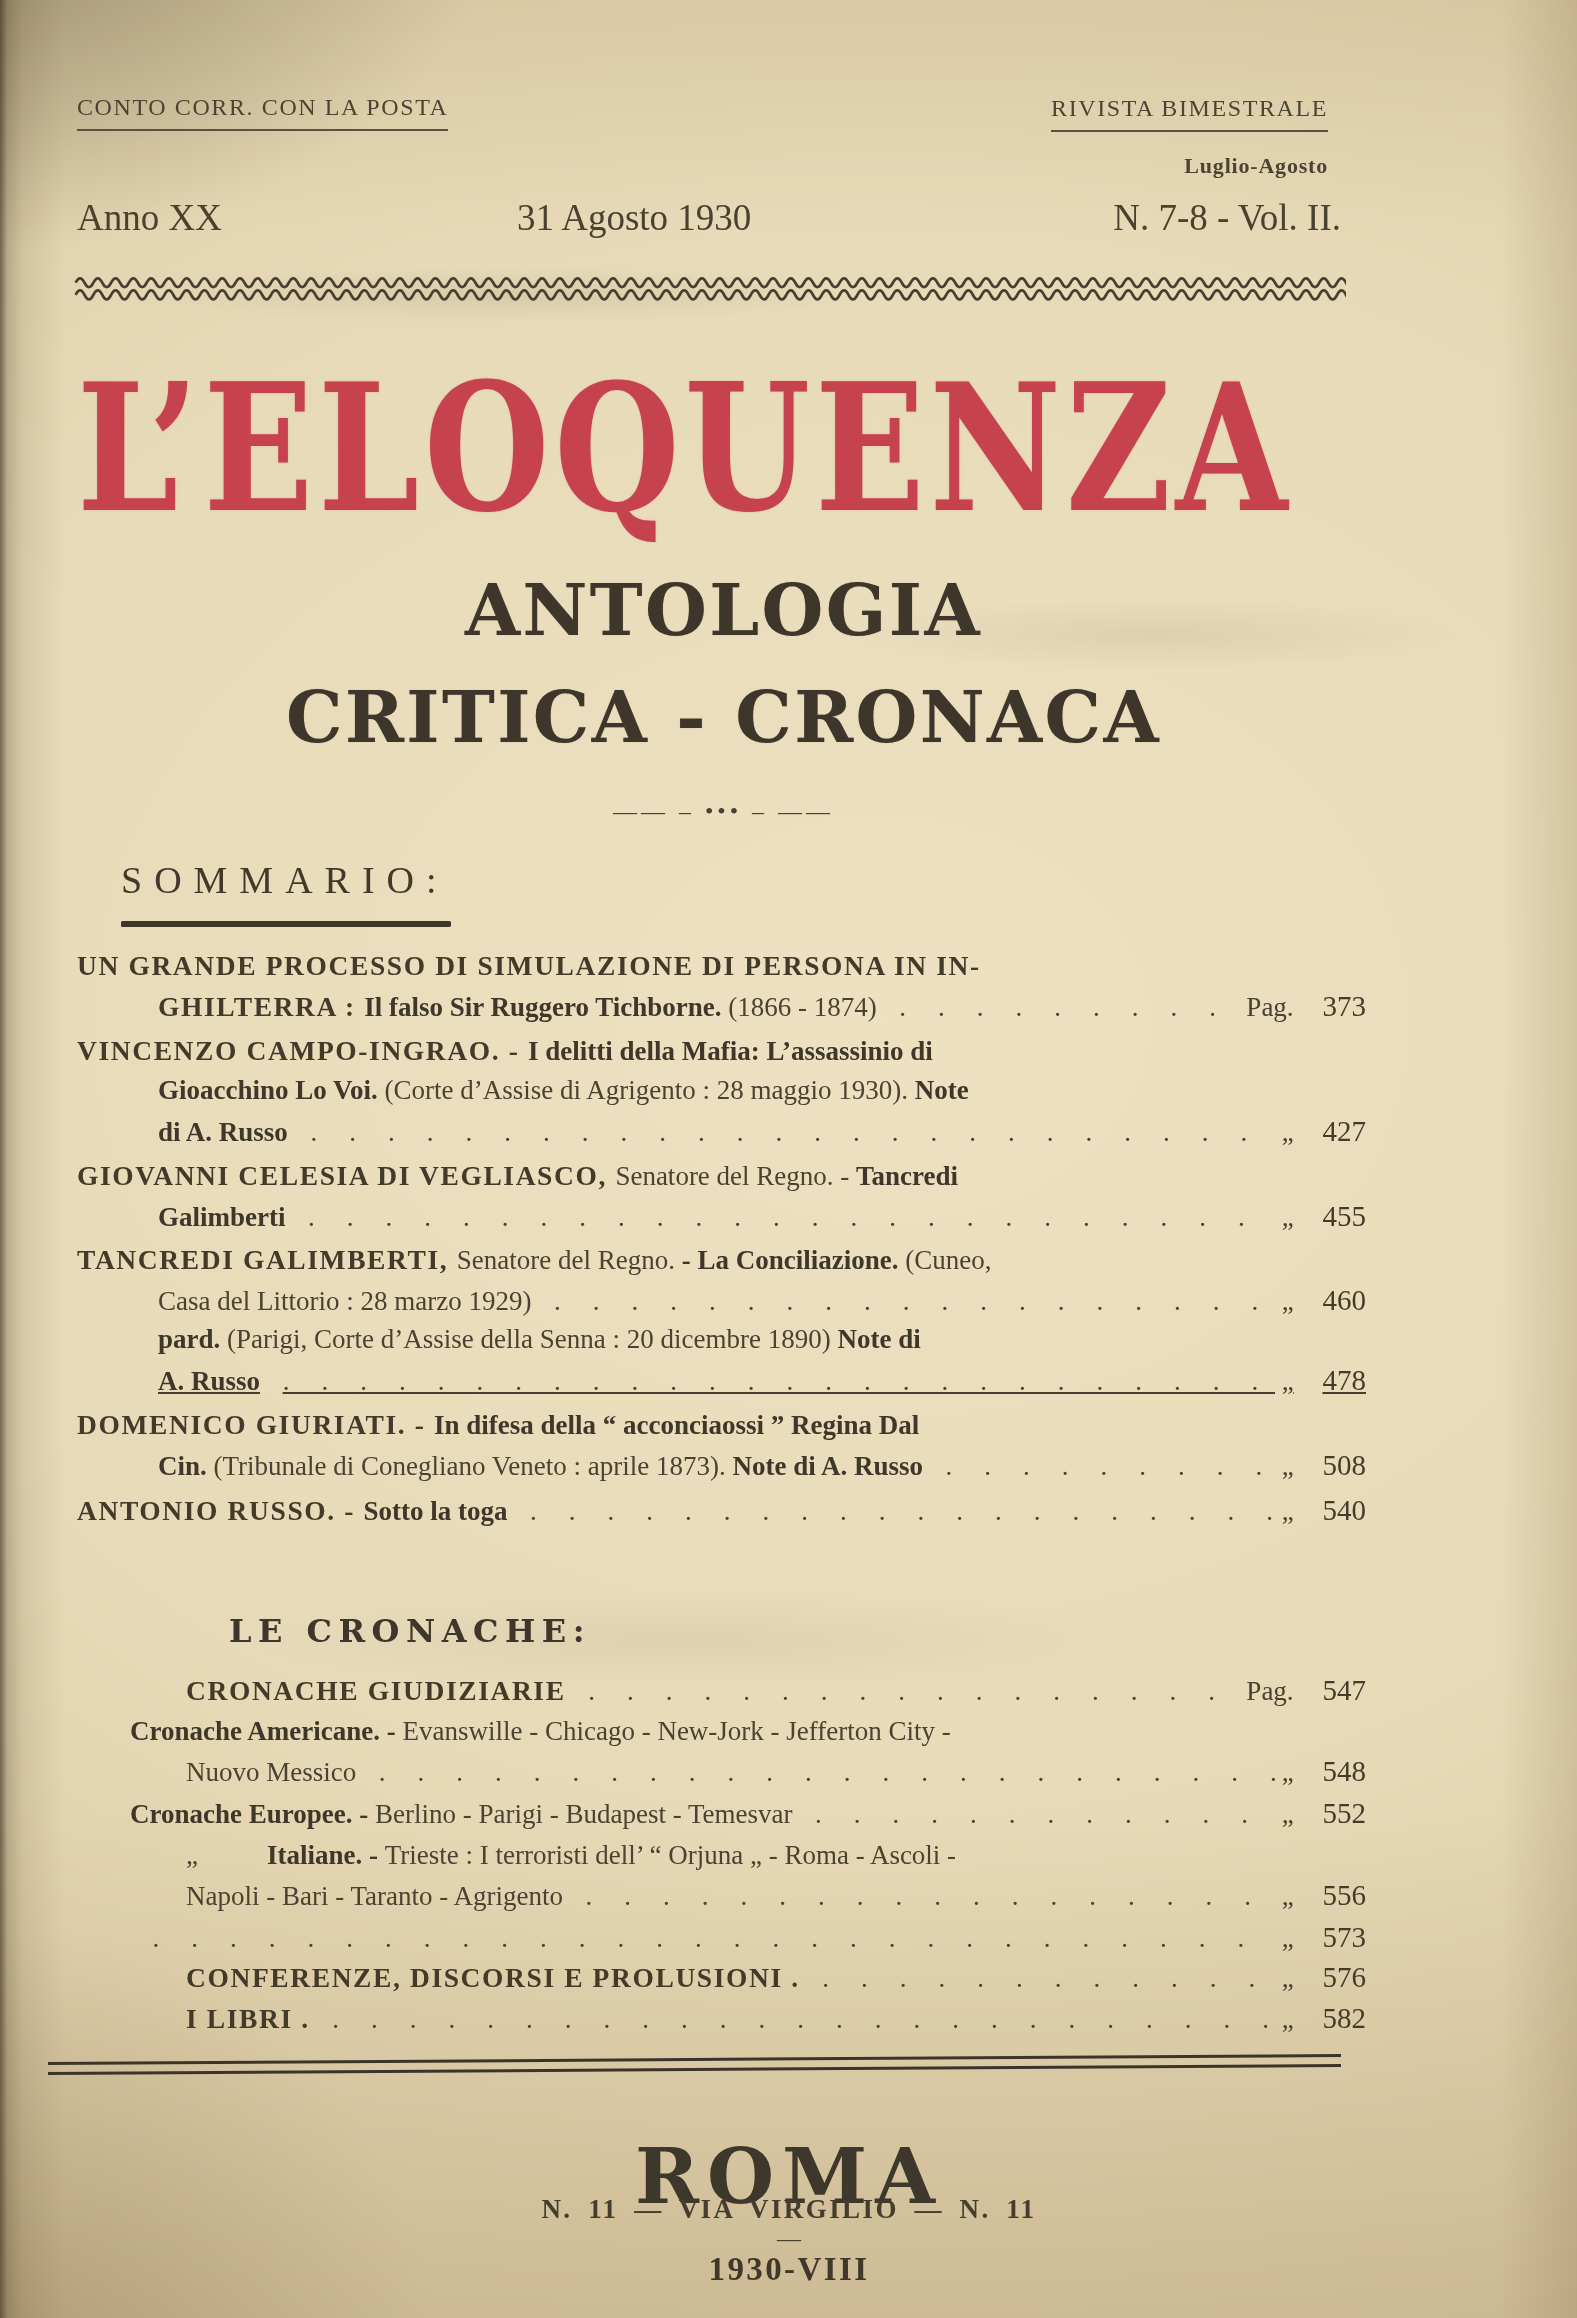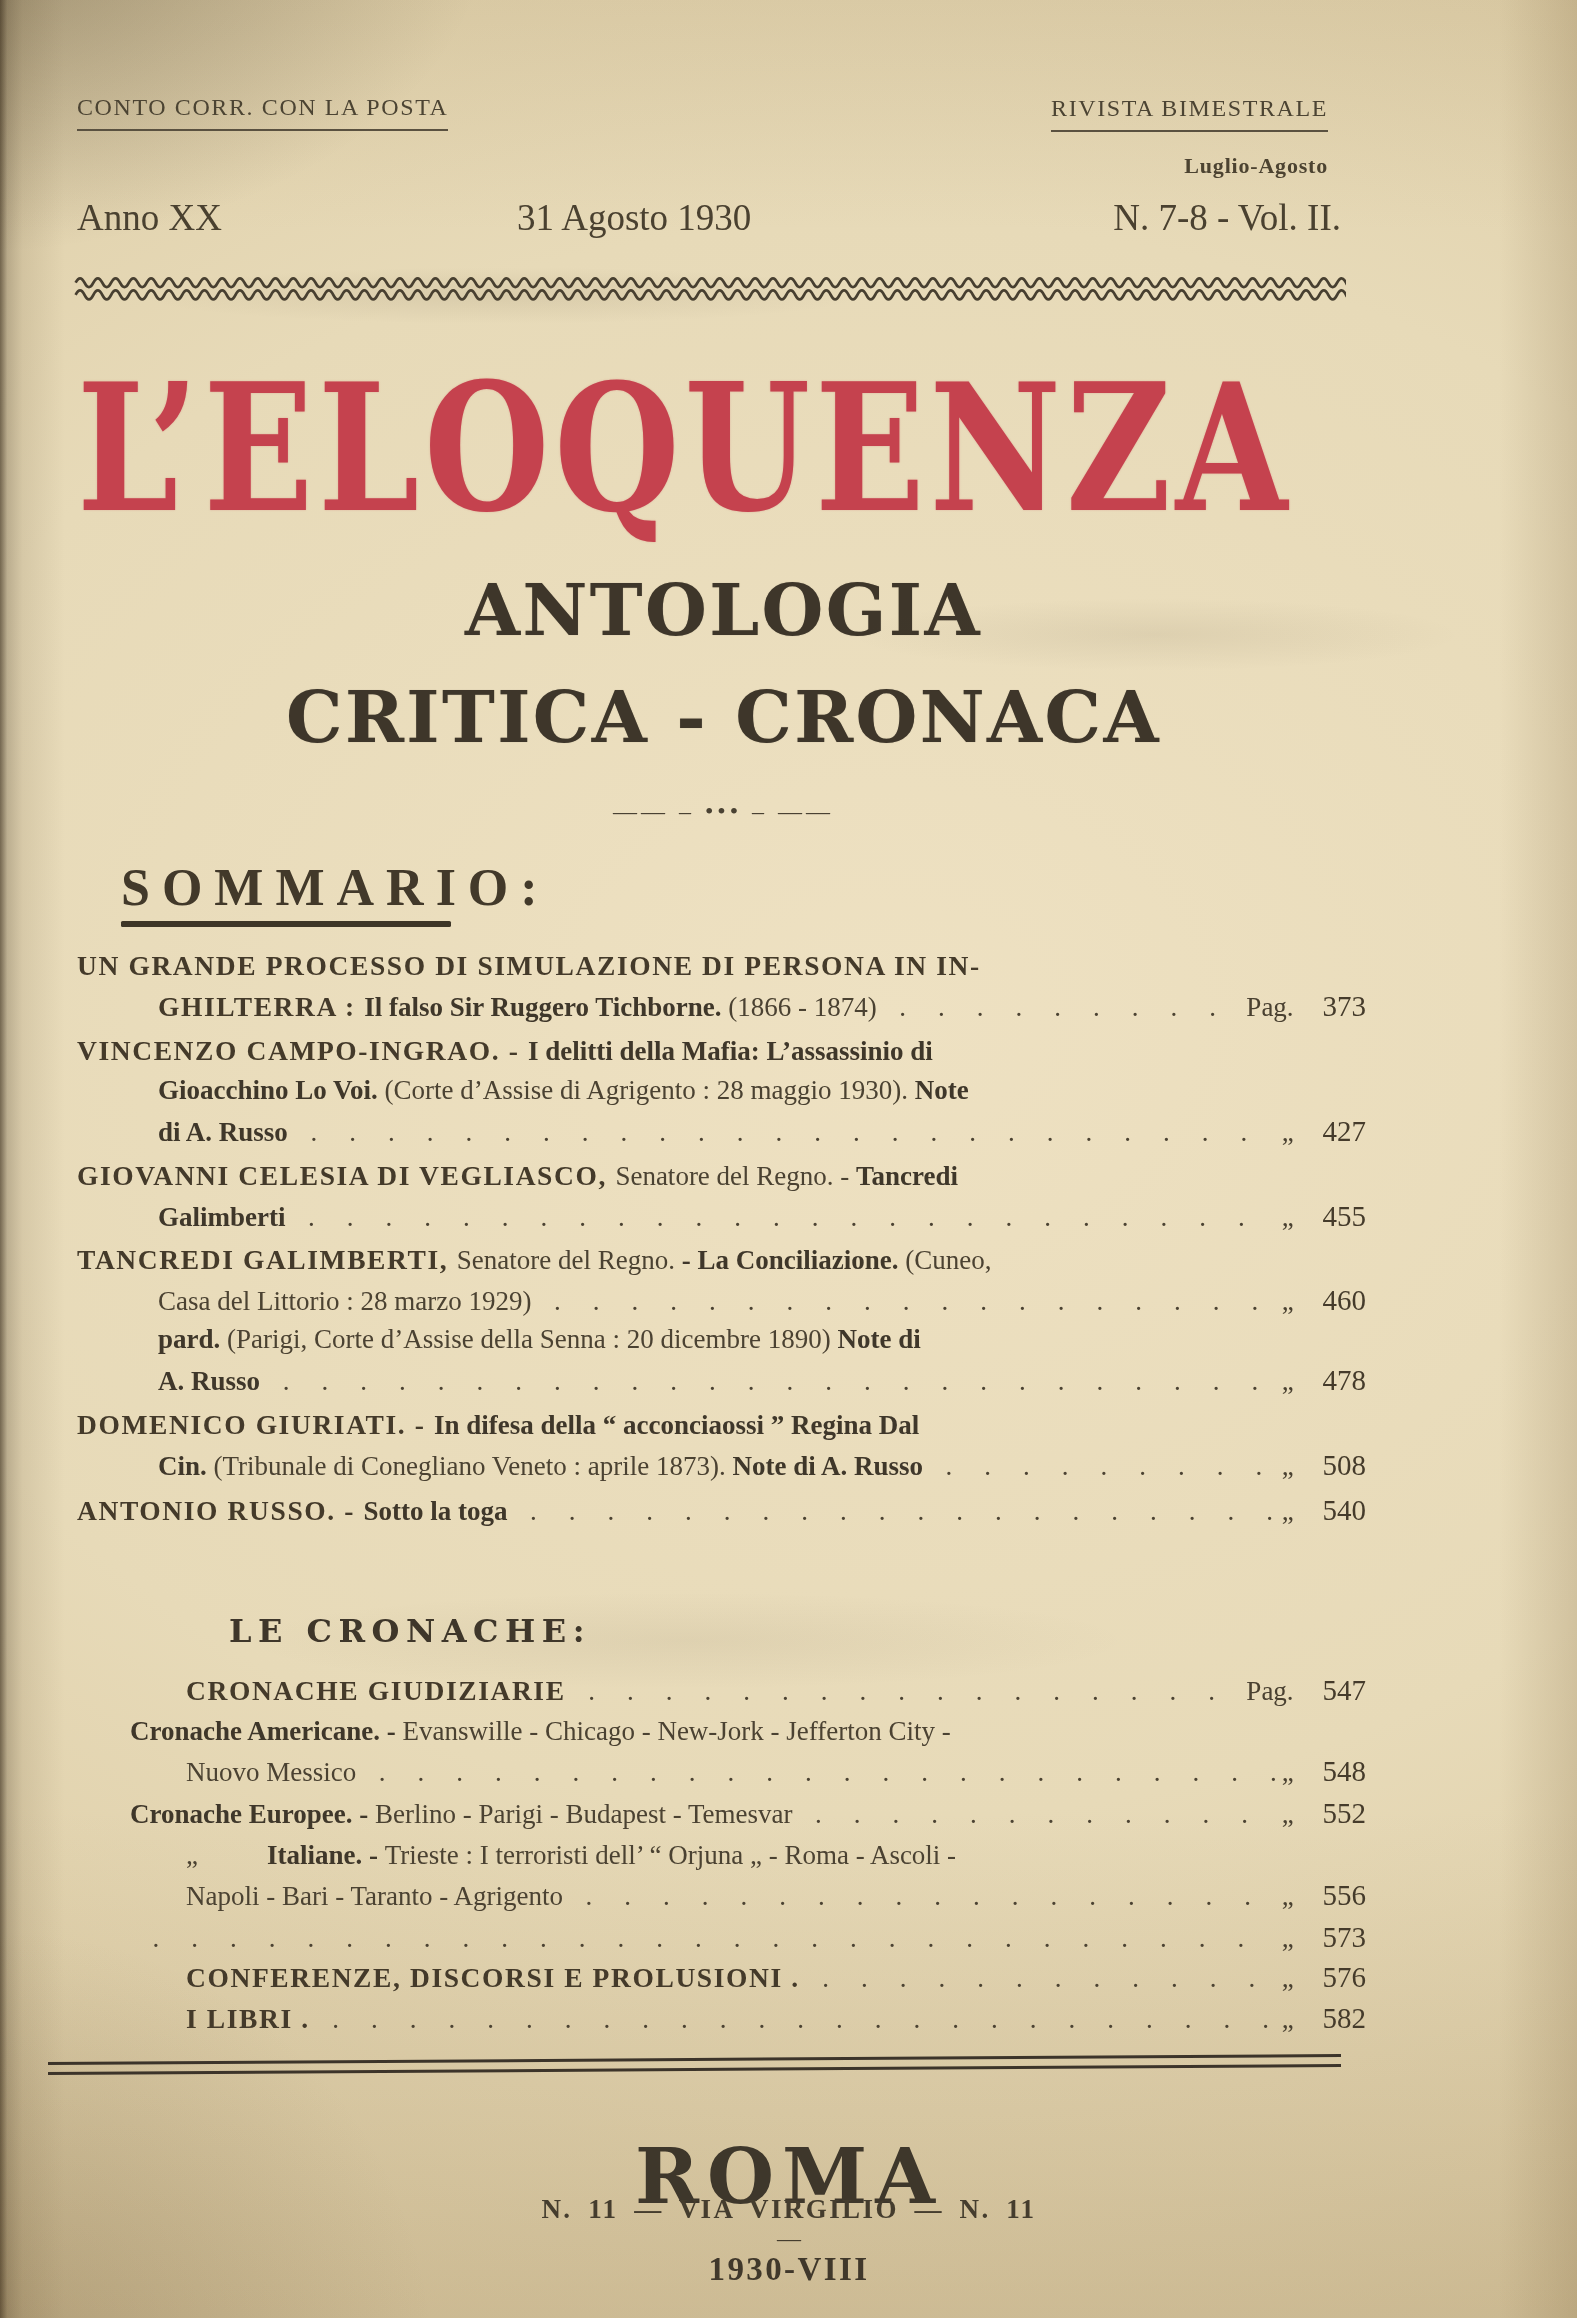--- a/index.html
+++ b/index.html
@@ -41,21 +41,21 @@
   }
   .sub{
     width:1293px;text-align:center;font-weight:700;color:#3e362a;
     font-size:71px;letter-spacing:2.4px;line-height:81px;white-space:nowrap;
     font-family:"DejaVu Serif","Liberation Serif",serif;
     text-shadow:0 0 0.8px rgba(62,54,42,.4);
   }
   .ornament{width:1293px;text-align:center;font-size:24px;letter-spacing:4px;color:#4a4233;}
 
   .sommario{
-    font-size:52px;letter-spacing:12px;font-weight:700;color:#42392a;white-space:nowrap;
+    font-size:38px;letter-spacing:12px;font-weight:400;color:#42392a;white-space:nowrap;
   }
   .sommario-rule{background:#3e3627;height:5.7px;width:330px;border-radius:1.6px;}
 
   
   .toc{width:1289px;font-size:27px;color:#473e2e;}
   .toc-line{display:flex;align-items:baseline;min-height:40px;}
   .toc-cron .toc-line{min-height:39px;}
   .toc-text{white-space:nowrap;flex:0 0 auto;}
   .ind0{padding-left:0;}
   .ind1{padding-left:81px;}
@@ -165,21 +165,21 @@
           <span class="toc-text"><span class="run-r">Casa del Littorio : 28 marzo 1929)</span></span>
           <span class="dots">..........................................</span>
           <span class="pagecell">
             <span class="pp">„</span>
             <span class="pn">460</span>
           </span>
         </div>
         <div class="toc-line ind1" style="margin-top: 0px;">
           <span class="toc-text"><span class="run-b">pard. </span><span class="run-r">(Parigi, Corte d’Assise della Senna : 20 dicembre 1890) </span><span class="run-b">Note di</span></span>
         </div>
-        <div class="toc-line ind1" style="margin-top: 0px;">
+        <div class="toc-line ind1" style="margin-top: 0px; text-decoration: underline;">
           <span class="toc-text"><span class="run-b">A. Russo</span></span>
           <span class="dots">..........................................</span>
           <span class="pagecell">
             <span class="pp">„</span>
             <span class="pn">478</span>
           </span>
         </div>
         <div class="toc-line ind0" style="margin-top: 4.8px;">
           <span class="toc-text"><span class="run-c">DOMENICO GIURIATI. - </span><span class="run-b">In difesa della “ acconciaossi ” Regina Dal</span></span>
         </div>

